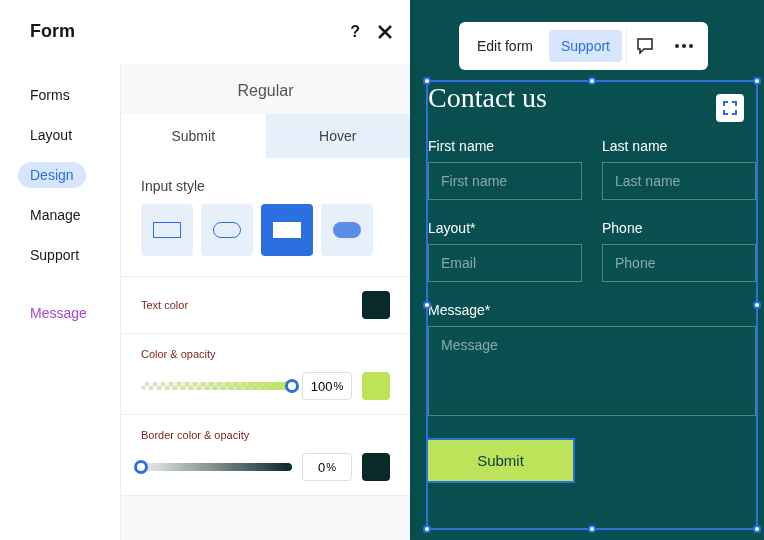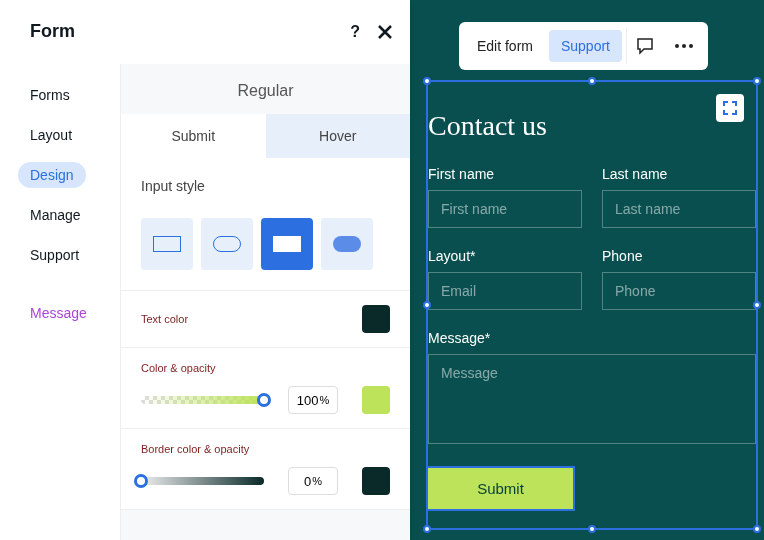--- a/index.html
+++ b/index.html
@@ -19,35 +19,35 @@
     .sidebar-item.active { background: #d7e6fd; color: #2c6fe0; font-weight: 500; }
     .sidebar-item.upgrade { color: #a946d6; margin-top: 18px; }
     
     .content { flex: 1; background: #f7f8fa; overflow-y: auto; border-left: 1px solid #eee; }
     .section-title { text-align: center; font-size: 16px; color: #555; padding: 18px 0 14px; font-weight: 400; }
     .tabs { display: flex; }
     .tab { flex: 1; text-align: center; padding: 14px 0; font-size: 14px; color: #444; background: #e6effa; cursor: pointer; }
     .tab.active { background: #fff; }
     
     .block { background: #fff; padding: 20px; border-bottom: 1px solid #eee; }
-    .block-label { font-size: 14px; color: #444; margin-bottom: 24px; }
+    .block-label { font-size: 14px; color: #444; margin-bottom: 10px; }
     .style-options { display: flex; gap: 8px; }
     .style-opt { width: 52px; height: 52px; border-radius: 4px; background: #e6effa; display: flex; align-items: center; justify-content: center; cursor: pointer; }
     .style-opt.selected { background: #2c6fe0; }
     .style-opt .rect { width: 28px; height: 16px; border: 1px solid #2c6fe0; }
     .style-opt .pill { width: 28px; height: 16px; border: 1px solid #2c6fe0; border-radius: 8px; }
     .style-opt.selected .rect-fill { width: 28px; height: 16px; background: #fff; }
     .style-opt .pill-fill { width: 28px; height: 16px; background: #5b8de8; border-radius: 8px; }
     
     .row { display: flex; align-items: center; justify-content: space-between; background: #fff; padding: 14px 20px; border-bottom: 1px solid #eee; }
     .row-l { font-size: 11px; color: #7f1d1d; }
     .swatch { width: 28px; height: 28px; border-radius: 4px; }
     
     .slider-row { background: #fff; padding: 14px 20px; border-bottom: 1px solid #eee; }
-    .slider-controls { display: flex; align-items: center; gap: 24px; margin-top: 12px; }
+    .slider-controls { display: flex; align-items: center; gap: 10px; margin-top: 12px; }
     .slider-track { flex: 1; height: 8px; border-radius: 4px; position: relative; }
     .checker { background-image: linear-gradient(45deg, #ddd 25%, transparent 25%, transparent 75%, #ddd 75%), linear-gradient(45deg, #ddd 25%, transparent 25%, transparent 75%, #ddd 75%); background-size: 8px 8px; background-position: 0 0, 4px 4px; }
     .slider-fill { position: absolute; left: 0; top: 0; bottom: 0; border-radius: 4px; }
     .slider-thumb { position: absolute; top: 50%; width: 14px; height: 14px; background: #fff; border: 3px solid #2c6fe0; border-radius: 50%; transform: translate(-50%, -50%); }
     .pct-box { width: 50px; height: 28px; border: 1px solid #ddd; border-radius: 4px; display: flex; align-items: center; justify-content: center; font-size: 13px; gap: 1px; }
     .pct-box span.unit { font-size: 11px; }
     .top-bar { position: absolute; top: 22px; right: 56px; background: #fff; border-radius: 6px; display: flex; align-items: center; padding: 6px; gap: 4px; z-index: 10; }
     .top-btn { padding: 8px 12px; font-size: 14px; color: #222; border-radius: 4px; cursor: pointer; }
     .top-btn.selected { background: #d7e6fd; color: #2c6fe0; }
     .top-icon { width: 36px; height: 36px; display: flex; align-items: center; justify-content: center; cursor: pointer; border-left: 1px solid #eee; }
@@ -56,21 +56,21 @@
     
     .selection { position: absolute; top: 80px; left: 426px; width: 332px; height: 450px; border: 2px solid #2c6fe0; }
     .handle { position: absolute; width: 8px; height: 8px; background: #fff; border: 2px solid #2c6fe0; border-radius: 50%; }
     .h-tl { top: -5px; left: -5px; } .h-tr { top: -5px; right: -5px; }
     .h-bl { bottom: -5px; left: -5px; } .h-br { bottom: -5px; right: -5px; }
     .h-tm { top: -5px; left: 50%; transform: translateX(-50%); }
     .h-bm { bottom: -5px; left: 50%; transform: translateX(-50%); }
     .h-ml { left: -5px; top: 50%; transform: translateY(-50%); }
     .h-mr { right: -5px; top: 50%; transform: translateY(-50%); }
     
-    .form-preview { padding: 28px 0; color: #fff; }
+    .form-preview { padding: 0 0; color: #fff; }
     .form-title { font-size: 28px; font-weight: 400; font-family: Georgia, serif; margin-bottom: 24px; }
     .expand-btn { position: absolute; top: 12px; right: 12px; width: 28px; height: 28px; background: #fff; border-radius: 4px; display: flex; align-items: center; justify-content: center; cursor: pointer; }
     .form-row { display: flex; gap: 20px; margin-bottom: 20px; }
     .form-col { flex: 1; }
     .form-lbl { font-size: 14px; color: #fff; margin-bottom: 8px; display: block; }
     .form-input { width: 100%; padding: 10px 12px; background: transparent; border: 1px solid rgba(255,255,255,0.3); color: #fff; font-size: 14px; }
     .form-input::placeholder { color: rgba(255,255,255,0.5); }
     .form-textarea { width: 100%; height: 90px; padding: 10px 12px; background: transparent; border: 1px solid rgba(255,255,255,0.3); color: #fff; font-size: 14px; resize: none; }
     .form-textarea::placeholder { color: rgba(255,255,255,0.5); }
     .submit-btn { width: 145px; padding: 12px 0; background: #bce35a; color: #083d3b; font-size: 15px; text-align: center; cursor: pointer; border: none; outline: 2px solid #2c6fe0; margin-top: 20px; }

